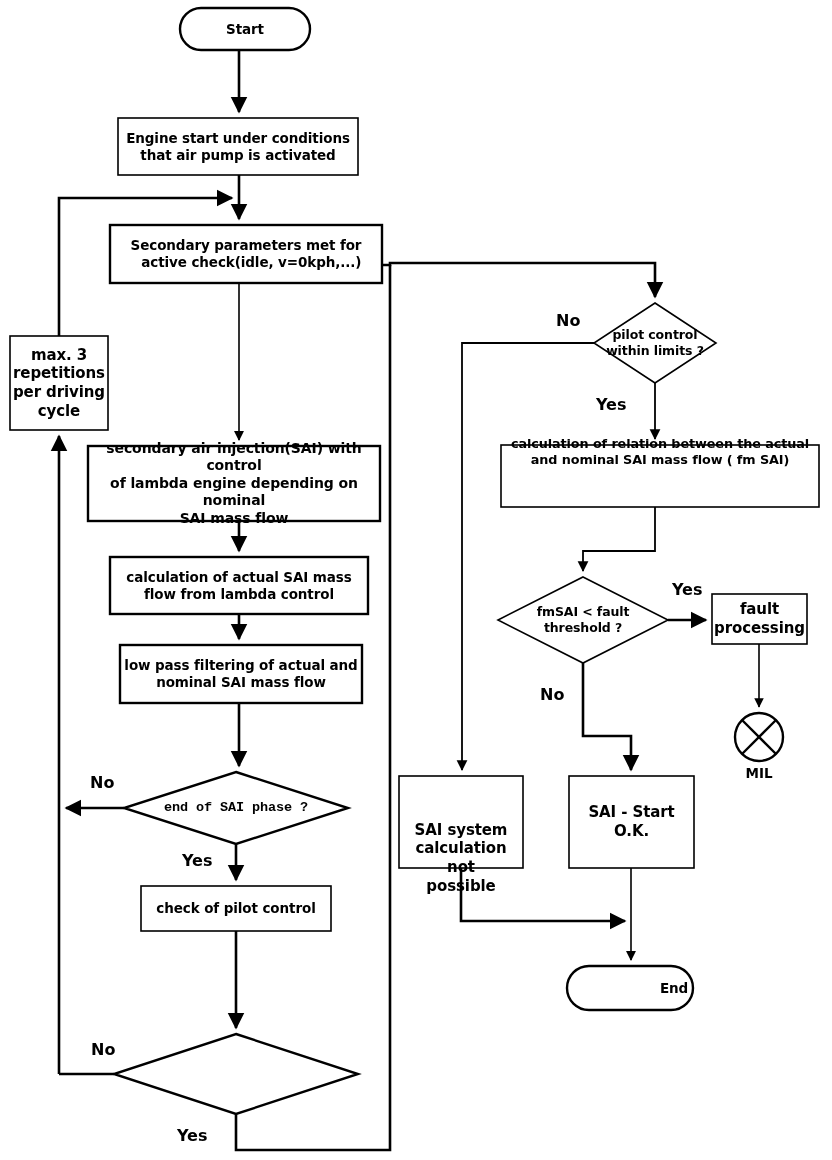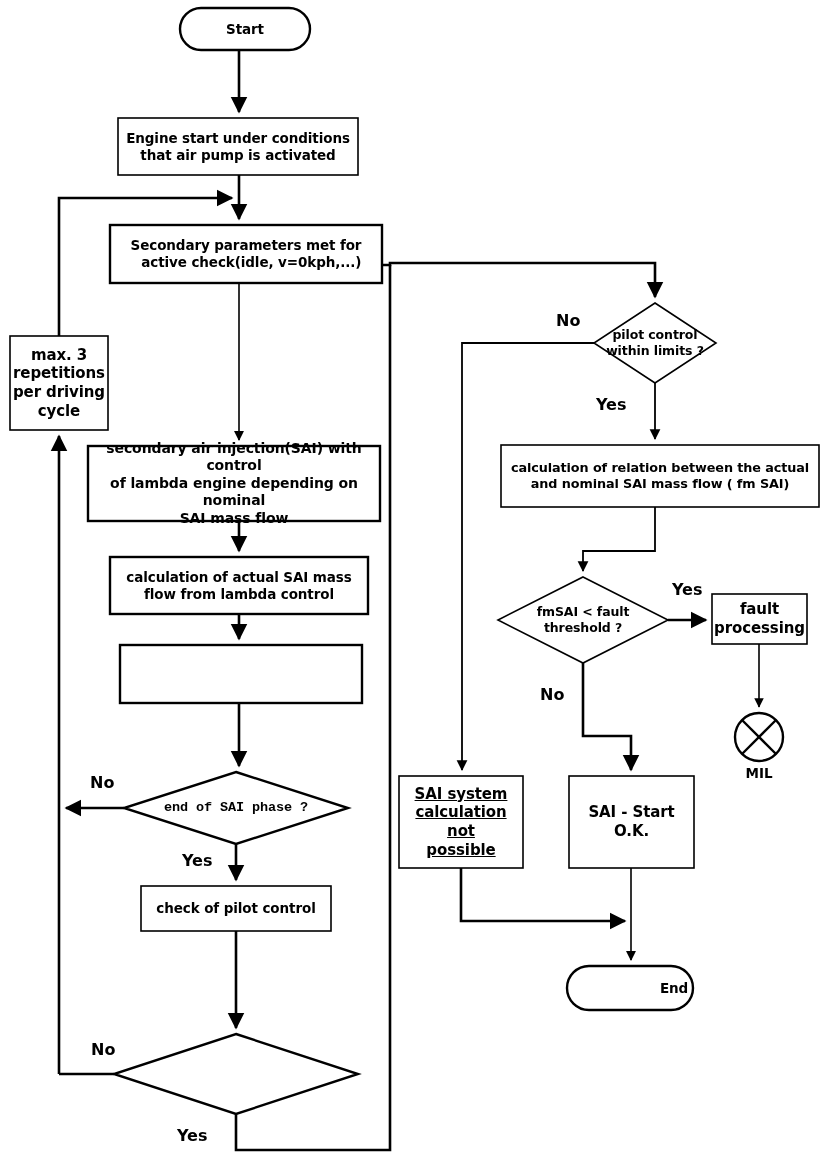--- a/index.html
+++ b/index.html
@@ -153,42 +153,44 @@
 per driving
 cycle</div>
 
   <div class="nodeText" style="left:88px;top:446px;width:292px;height:75px;font-size:14px;">secondary air injection(SAI) with control
 of lambda engine depending on nominal
 SAI mass flow</div>
 
   <div class="nodeText" style="left:110px;top:557px;width:258px;height:57px;">calculation of actual SAI mass
 flow from lambda control</div>
 
+  <div class="nodeText" style="left:120px;top:645px;width:242px;height:58px;">low pass filtering of actual and
+nominal SAI mass flow</div>
 
   <div class="nodeText" style="left:146px;top:786px;width:180px;height:44px;font-family:Liberation Mono, monospace;">end of SAI phase ?</div>
 
   <div class="nodeText" style="left:141px;top:886px;width:190px;height:45px;">check of pilot control</div>
 
   <div class="nodeText" style="left:150px;top:1054px;width:172px;height:40px;"></div>
 
   <div class="nodeText diamondText" style="left:586px;top:318px;width:138px;height:50px;">pilot control
 within limits ?</div>
 
-  <div class="nodeText" style="left:501px;top:445px;width:318px;height:62px;font-size:12.8px;">calculation of relation between the actual
+  <div class="nodeText" style="left:501px;top:421px;width:318px;height:62px;font-size:12.8px;">calculation of relation between the actual
 and nominal SAI mass flow ( fm SAI)</div>
 
   <div class="nodeText diamondText" style="left:513px;top:597px;width:140px;height:46px;">fmSAI &lt; fault
 threshold ?</div>
 
   <div class="nodeText smallBoxText" style="left:712px;top:594px;width:95px;height:50px;">fault
 processing</div>
 
   <div class="mil-label" style="left:709px;top:765px;width:100px;">MIL</div>
 
-  <div class="nodeText smallBoxText" style="left:399px;top:776px;width:124px;height:92px;text-decoration:underline;">SAI system
+  <div class="nodeText smallBoxText" style="left:399px;top:812px;width:124px;height:92px;">SAI system
 calculation not
 possible</div>
 
   <div class="nodeText smallBoxText" style="left:569px;top:776px;width:125px;height:92px;">SAI - Start
 O.K.</div>
 
   <div class="nodeText" style="left:567px;top:966px;width:126px;height:44px;padding-left:44px;">End</div>
 
   <div class="edgeLabel" style="left:90px;top:773px;">No</div>
 

